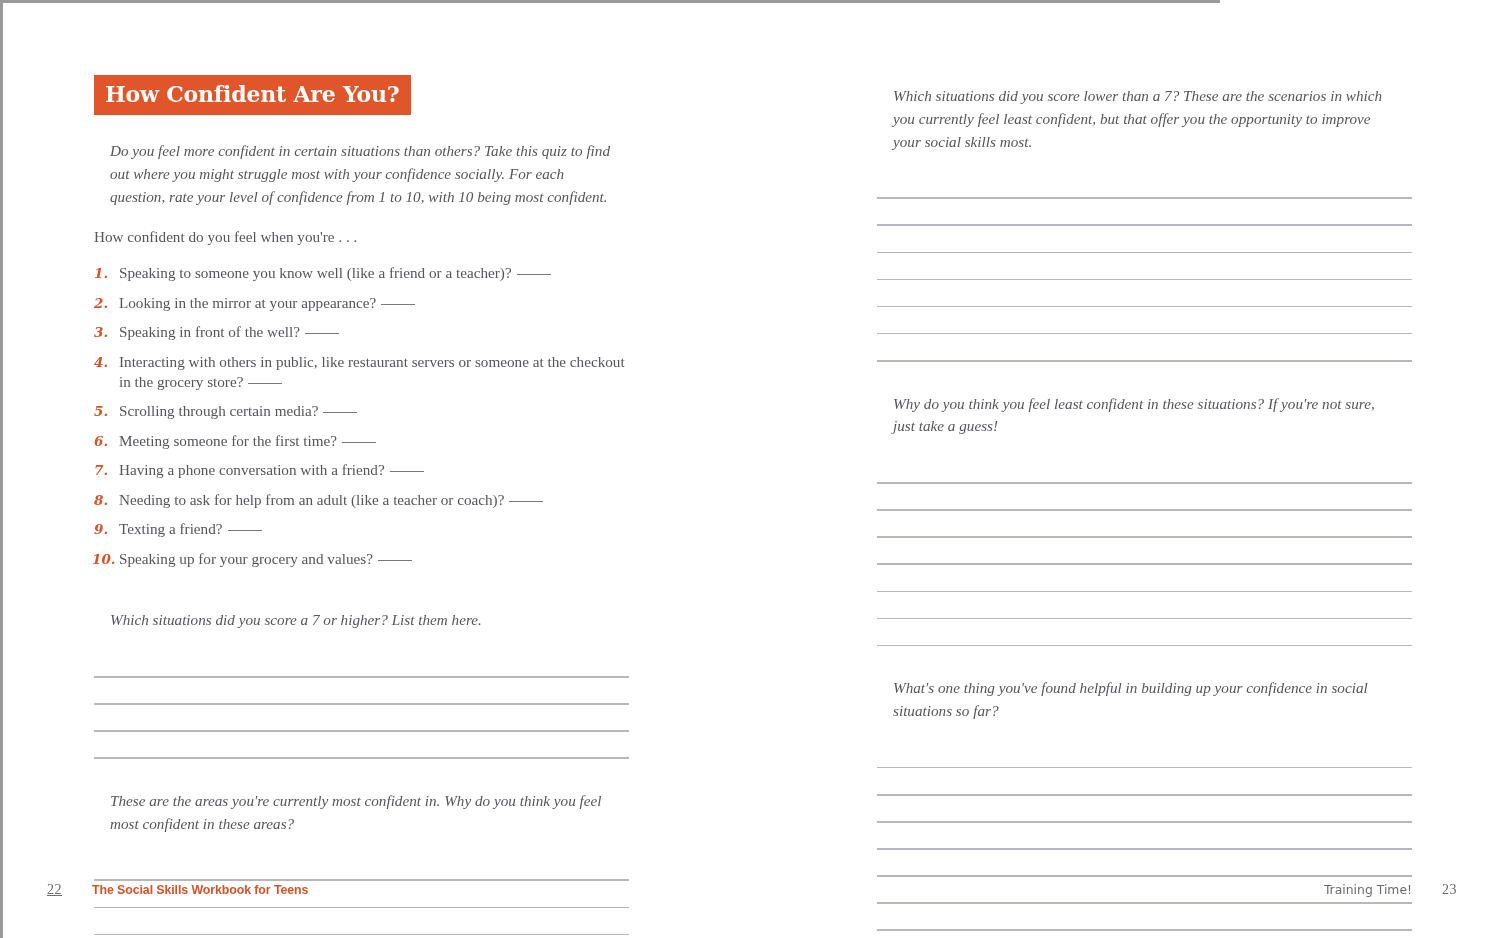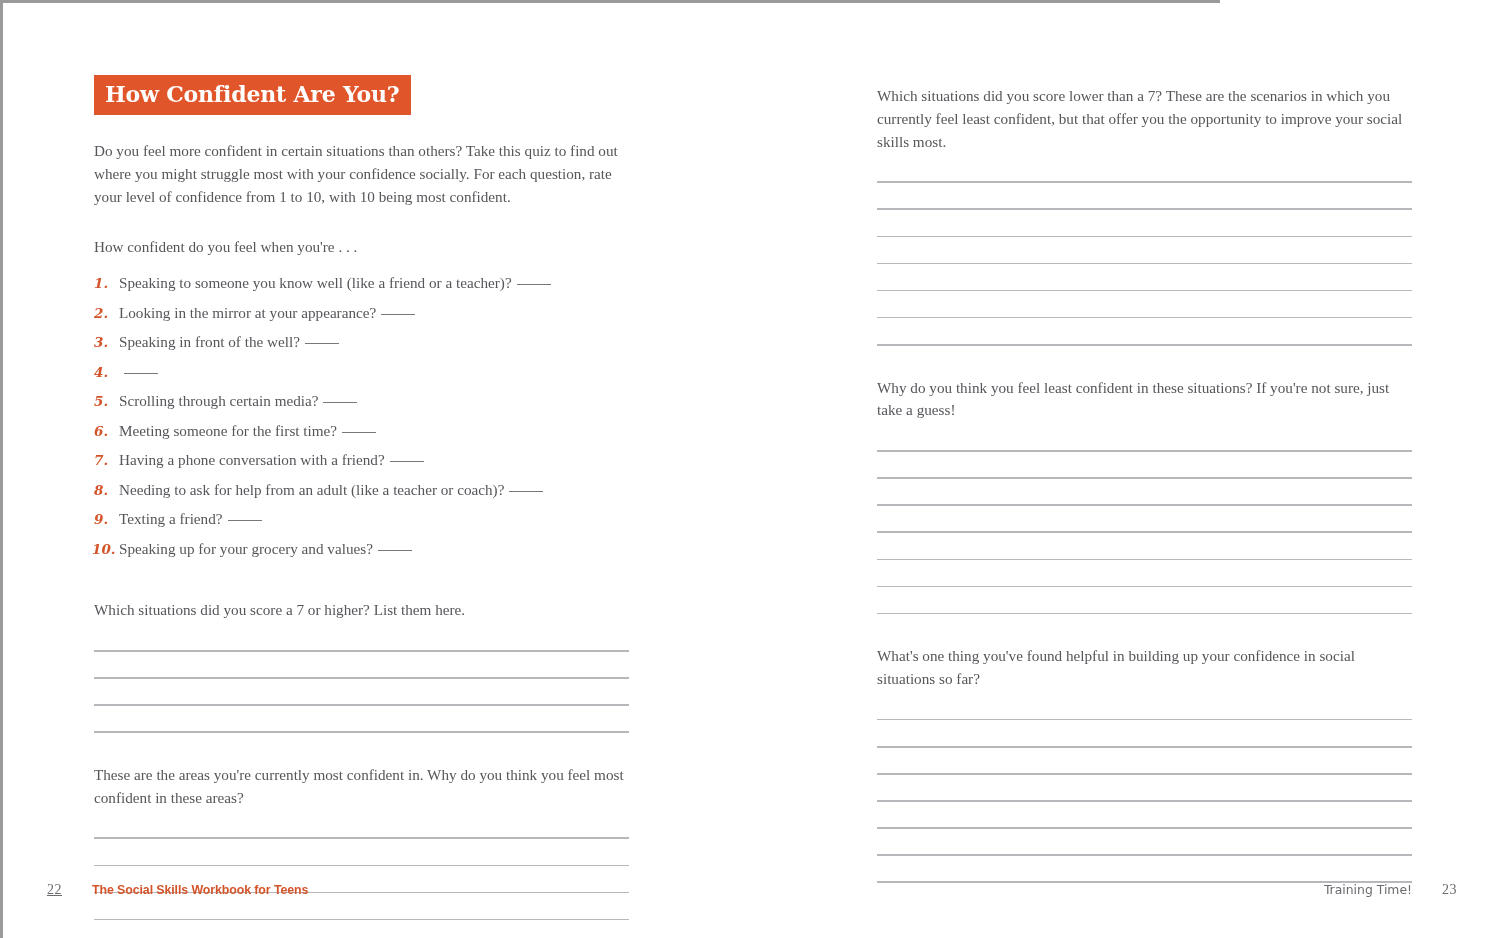--- a/index.html
+++ b/index.html
@@ -54,30 +54,31 @@
     padding: 8px 11px 10px 11px;
     letter-spacing: -0.2px;
     white-space: nowrap;
   }
 
   
   .para {
     font-size: 15.2px;
     line-height: 22.8px;
     color: #55565a;
-    margin: 0;
+    margin: 16px;
+    font-style: italic;
   }
   .intro  { margin-top: 25px; }
   .prompt { margin-top: 0; }
 
   .lead-in {
     font-size: 15.2px;
     line-height: 22.8px;
     color: #55565a;
-    margin-top: 28px;
+    margin-top: 18px;
   }
 
   
   ol.quiz {
     list-style: none;
     margin: 14px 0 0 0;
     padding: 0;
   }
   ol.quiz li {
     position: relative;
@@ -168,21 +169,21 @@
         <li>
           <span class="num">1.</span><span>Speaking to someone you know well (like a friend or a teacher)?</span><span class="blank-rule"></span>
         </li>
         <li>
           <span class="num">2.</span><span>Looking in the mirror at your appearance?</span><span class="blank-rule"></span>
         </li>
         <li>
           <span class="num">3.</span><span>Speaking in front of the well?</span><span class="blank-rule"></span>
         </li>
         <li>
-          <span class="num">4.</span><span class="blank-rule"></span>
+          <span class="num">4.</span><span>Interacting with others in public, like restaurant servers or someone at the checkout in the grocery store?</span><span class="blank-rule"></span>
         </li>
         <li>
           <span class="num">5.</span><span>Scrolling through certain media?</span><span class="blank-rule"></span>
         </li>
         <li>
           <span class="num">6.</span><span>Meeting someone for the first time?</span><span class="blank-rule"></span>
         </li>
         <li>
           <span class="num">7.</span><span>Having a phone conversation with a friend?</span><span class="blank-rule"></span>
         </li>

